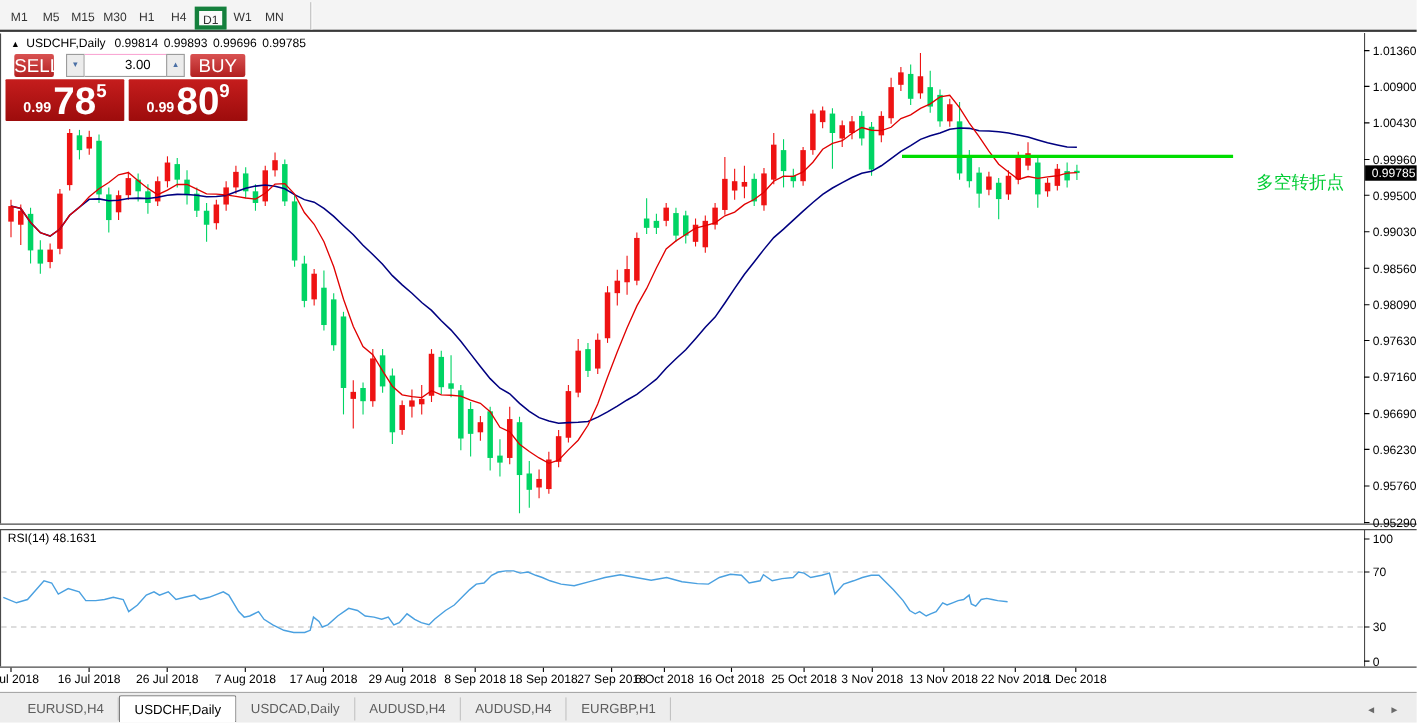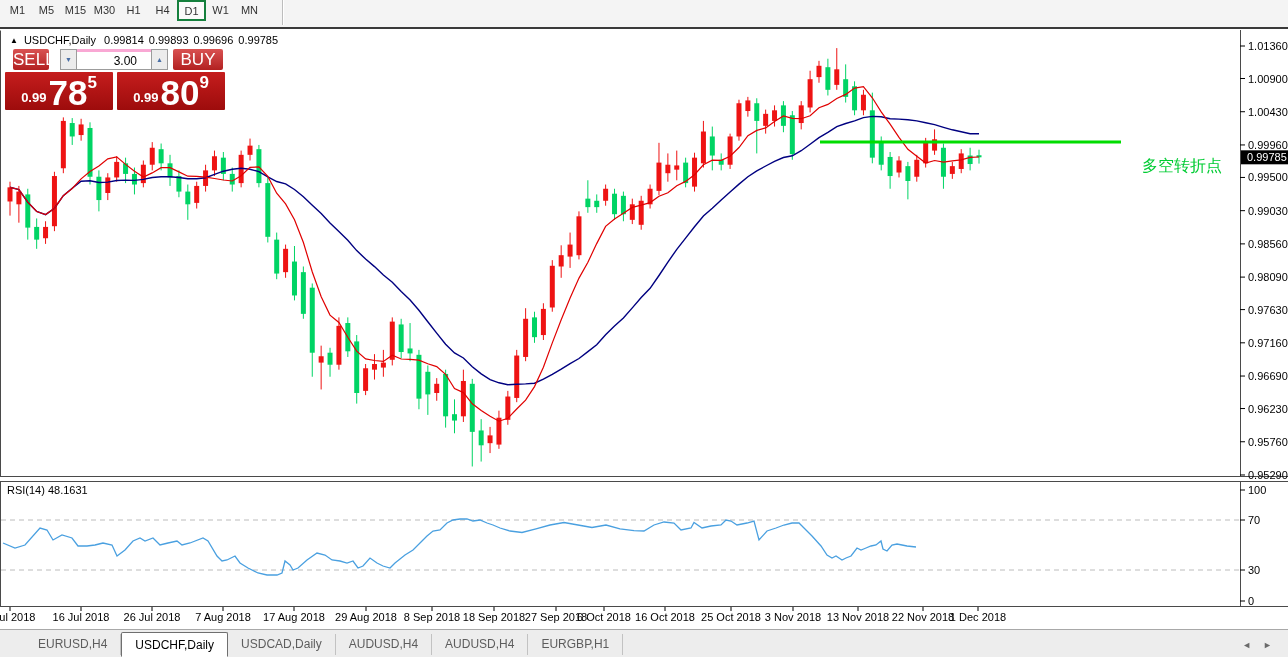--- a/index.html
+++ b/index.html
@@ -2,24 +2,24 @@
 <html><head>
 <meta charset="utf-8">
 <style>
   * { margin:0; padding:0; box-sizing:border-box; }
   html,body { width:1288px; height:657px; overflow:hidden; background:#fff;
               font-family:"Liberation Sans", sans-serif; position:relative; }
 
   
   .toolbar { position:absolute; left:0; top:0; width:1288px; height:29px;
              background:#f4f4f4; border-bottom:2px solid #3a3a3a;
-             display:flex; align-items:flex-start; padding-left:3px; z-index:5; }
+             display:flex; align-items:flex-end; padding-left:3px; z-index:5; }
   .tf-btn { min-width:29px; height:21px; line-height:19px; text-align:center;
             font-size:11px; color:#333; border:1px solid transparent; }
-  .tf-btn.active { background:#fbfbfb; border:2px solid #15803d; }
+  .tf-btn.active { background:#fbfbfb; border:4px solid #15803d; }
   .tb-sep { width:1px; height:25px; background:#bdbdbd; margin-left:18px;
             box-shadow:1px 0 0 #ffffff; }
 
   
   svg#chart-svg { position:absolute; left:0; top:0; z-index:1; }
   svg text { font-family:"Liberation Sans", sans-serif; }
 
   
   .chart-header { position:absolute; left:10px; top:34px; z-index:3;
                   font-size:11px; color:#000; display:flex; align-items:center; }
@@ -30,42 +30,42 @@
   
   .trade-panel { position:absolute; left:5px; top:49px; width:220px; height:62px; z-index:4; }
   .btn-sell, .btn-buy { position:absolute; top:0; height:21px;
         background:linear-gradient(#d95252,#b22020); color:#fff; font-size:17px;
         text-align:center; line-height:21px; border-radius:2px; }
   .btn-sell { left:8px;  width:36px; }
   .btn-buy  { left:168px; width:50px; }
   .spin { position:absolute; left:55px; top:0; width:108px; height:21px; display:flex; }
   .spin-btn { width:17px; height:21px; background:#ececec; border:1px solid #9c9c9c;
               font-size:7px; color:#4a6fa5; text-align:center; line-height:19px; }
-  .spin-field { flex:1; background:#fff; border-top:3px solid #f9a8d4;
+  .spin-field { flex:1; background:#fff; border-top:1px solid #f9a8d4;
                 border-bottom:1px solid #9c9c9c; font-size:12px; color:#000;
                 text-align:right; padding-right:14px; line-height:19px; }
   .price-box { position:absolute; top:23px; width:108px; height:38px;
                background:linear-gradient(#c51d1d,#9d0c0c); color:#fff;
                display:flex; align-items:flex-end; justify-content:center;
                padding-bottom:3px; border-radius:1px; }
   .pb-left { left:0; } .pb-right { left:112px; }
   .pb-base { font-size:13px; font-weight:bold; line-height:1; margin:0 2px 3px 0; }
   .pb-big  { font-size:35px; font-weight:bold; line-height:0.8; }
   .pb-sup  { font-size:17px; font-weight:bold; line-height:1; align-self:flex-start; margin-top:2px; }
 
   
   .annotation { position:absolute; left:1126px; top:156px; width:96px; z-index:2;
                 font-size:16px; font-weight:normal; color:#00cc33; text-align:right;
                 font-family:"Liberation Sans", sans-serif; white-space:nowrap; }
   .rsi-label { position:absolute; left:7px; top:484px; z-index:2; font-size:11px; color:#000; }
 
   
   .tabbar { position:absolute; left:0; bottom:0; width:1288px; height:28px;
             background:#ededed; border-top:1px solid #a8a8a8;
-            display:flex; align-items:flex-end; padding-left:25px; z-index:5; }
+            display:flex; align-items:flex-end; padding-left:12px; z-index:5; }
   .tab { height:21px; line-height:21px; padding:0 13px; font-size:12px; color:#5d5d5d;
          border-right:1px solid #c2c2c2; margin-bottom:2px; white-space:nowrap; }
   .tab.active { background:#fff; border:1px solid #6f6f6f; border-bottom:1px solid #fff;
                 color:#000; height:25px; line-height:24px; margin-bottom:0;
                 border-radius:2px 2px 0 0; }
   .tab-arrows { margin-left:auto; margin-right:16px; margin-bottom:7px;
                 color:#6a6a6a; font-size:9px; display:flex; gap:12px; }
 </style>
 </head>
 <body>

